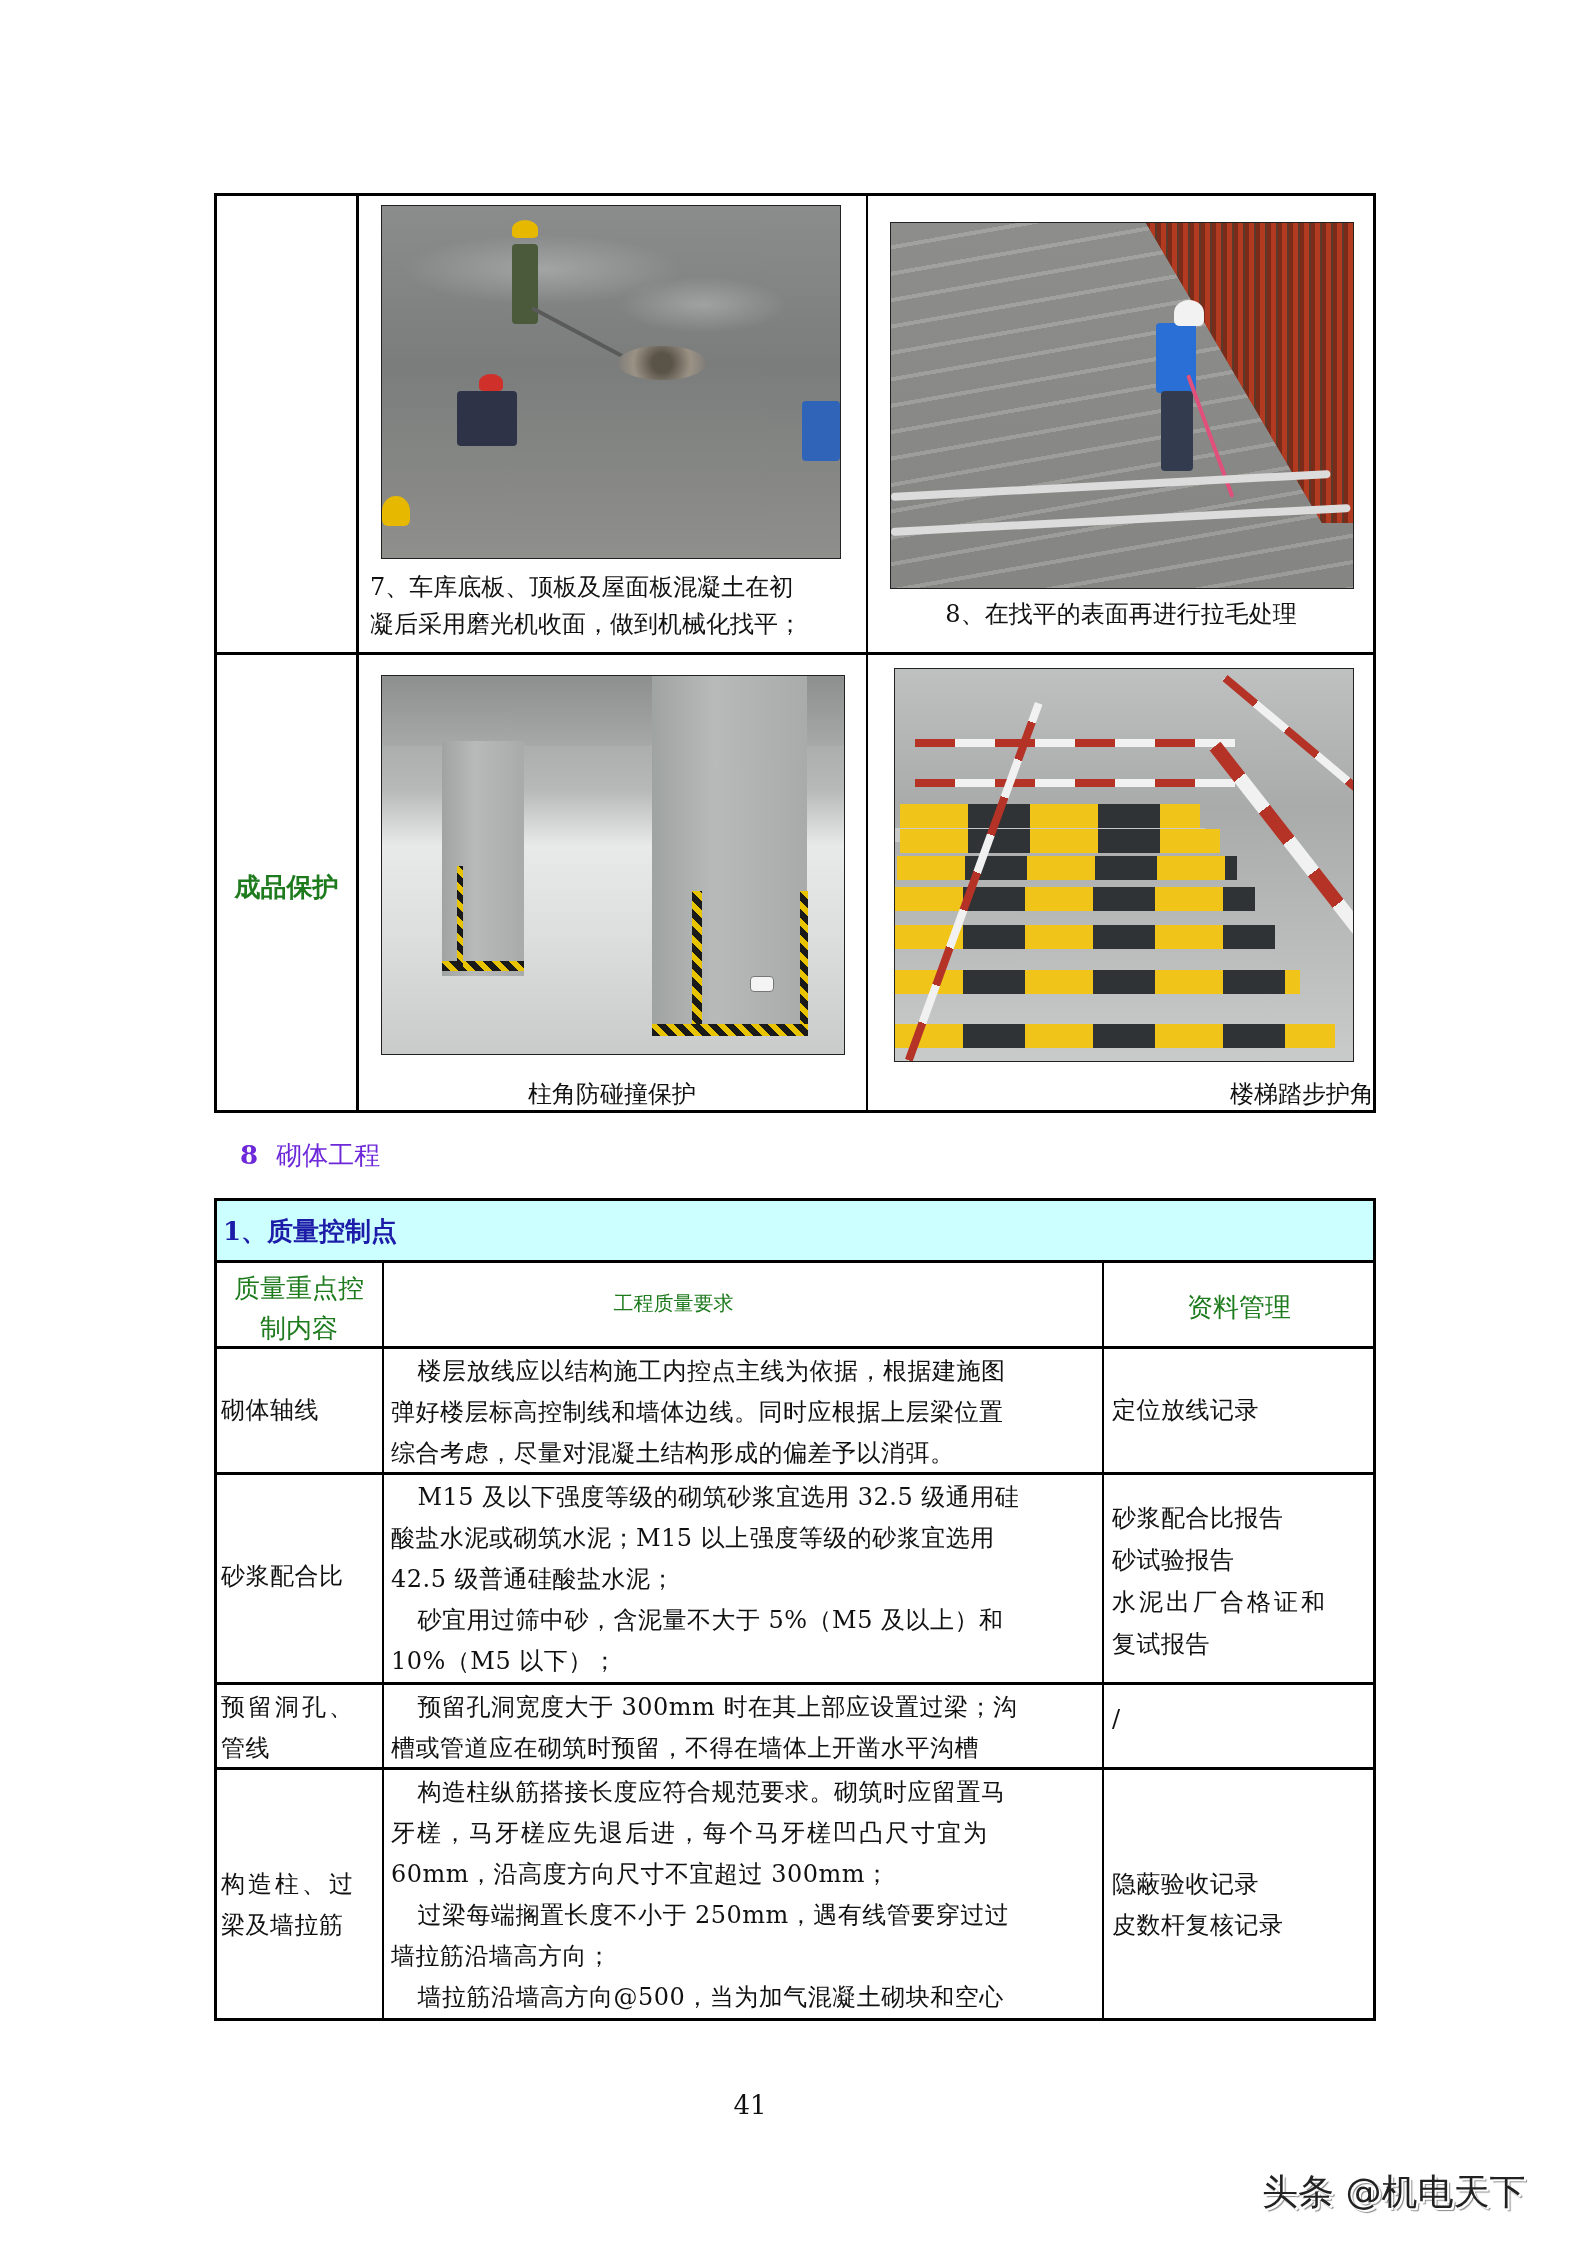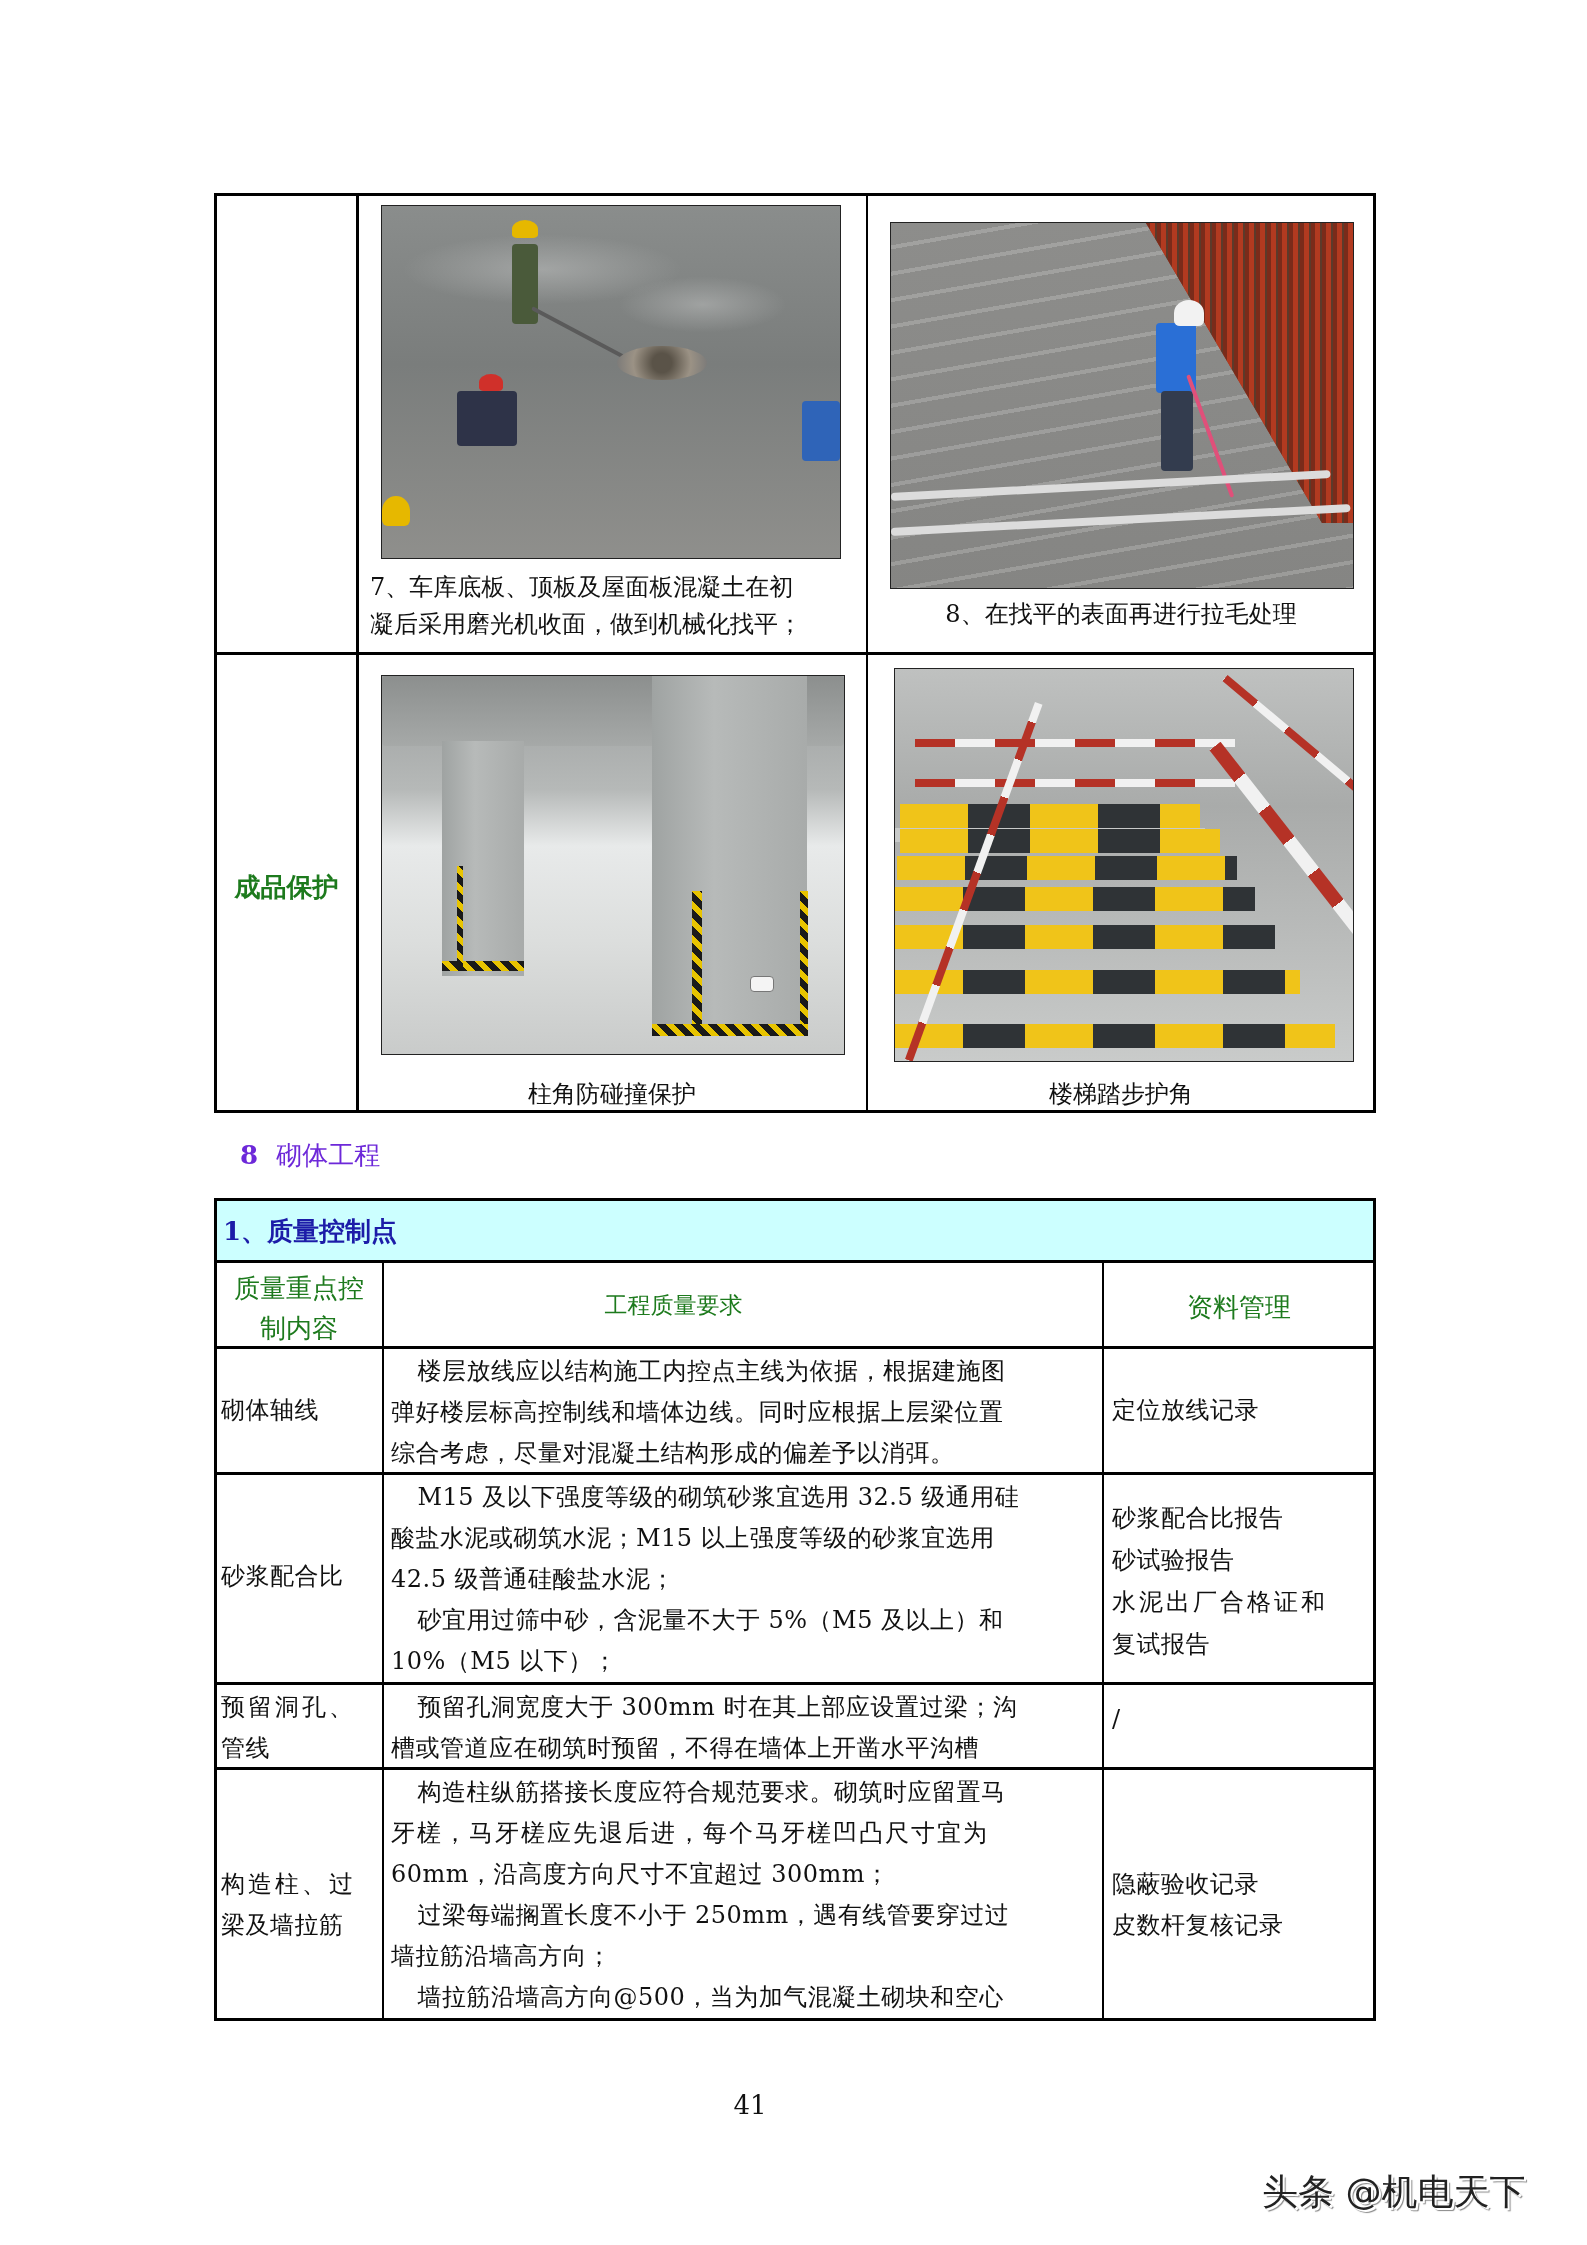--- a/index.html
+++ b/index.html
@@ -107,21 +107,21 @@
   <div class="step" style="top:218px;width:360px;"></div>
   <div class="step" style="top:256px;width:380px;"></div>
   <div class="step" style="top:301px;width:405px;"></div>
   <div class="step" style="top:355px;width:440px;"></div>
   <div class="rail" style="left:20px;top:70px;width:320px;"></div>
   <div class="rail" style="left:20px;top:110px;width:320px;"></div>
   <div class="rail" style="left:0;top:40px;width:380px;transform:rotate(-70deg);transform-origin:left top;top:390px;left:10px;"></div>
   <div class="rail" style="left:330px;top:5px;width:260px;transform:rotate(40deg);"></div>
   <div class="rail" style="left:320px;top:70px;width:280px;transform:rotate(52deg);height:14px;"></div>
 </div>
-<div class="caption" style="left:868px;top:1076px;width:506px;">楼梯踏步护角</div>
+<div class="caption" style="left:868px;top:1076px;width:506px;text-align:right;">楼梯踏步护角</div>
 
 <div class="abs" style="left:240px;top:1138px;font-size:26px;font-weight:bold;color:#6d28d9;white-space:nowrap;">
   <span>8</span>&nbsp;&nbsp;<span style="font-weight:normal;">砌体工程</span>
 </div>
 
 <div class="abs" style="left:214px;top:1199px;width:1160px;height:62px;background:#ccffff;"></div>
 <div class="abs" style="left:223px;top:1214px;font-size:26px;font-weight:bold;color:#1c1ca8;">1、质量控制点</div>
 
 <div class="line-h" style="left:214px;top:1198px;width:1162px;"></div>
 <div class="line-h" style="left:214px;top:1260px;width:1162px;"></div>
@@ -132,21 +132,21 @@
 <div class="line-h" style="left:214px;top:2018px;width:1162px;"></div>
 <div class="line-v" style="left:214px;top:1198px;height:823px;"></div>
 <div class="line-v thin" style="left:382px;top:1260px;height:760px;"></div>
 <div class="line-v thin" style="left:1102px;top:1260px;height:760px;"></div>
 <div class="line-v" style="left:1373px;top:1198px;height:823px;"></div>
 
 <div class="abs green" style="left:216px;top:1268px;width:166px;text-align:center;font-size:26px;line-height:40px;">
   <div>质量重点控</div>
   <div>制内容</div>
 </div>
-<div class="abs green" style="left:384px;top:1290px;width:579px;text-align:center;font-size:23px;">工程质量要求</div>
+<div class="abs green" style="left:384px;top:1290px;width:579px;text-align:center;font-size:20px;">工程质量要求</div>
 <div class="abs green" style="left:1104px;top:1290px;width:270px;text-align:center;font-size:26px;">资料管理</div>
 
 <div class="cell-text" style="left:221px;top:1396px;">
   <div>砌体轴线</div>
 </div>
 <div class="cell-text" style="left:391px;top:1351px;width:706px;line-height:41px;">
   <div class="para">楼层放线应以结构施工内控点主线为依据，根据建施图</div>
   <div>弹好楼层标高控制线和墙体边线。同时应根据上层梁位置</div>
   <div>综合考虑，尽量对混凝土结构形成的偏差予以消弭。</div>
 </div>

